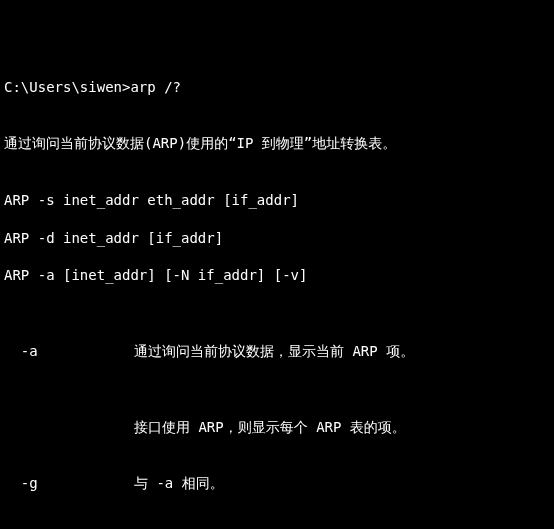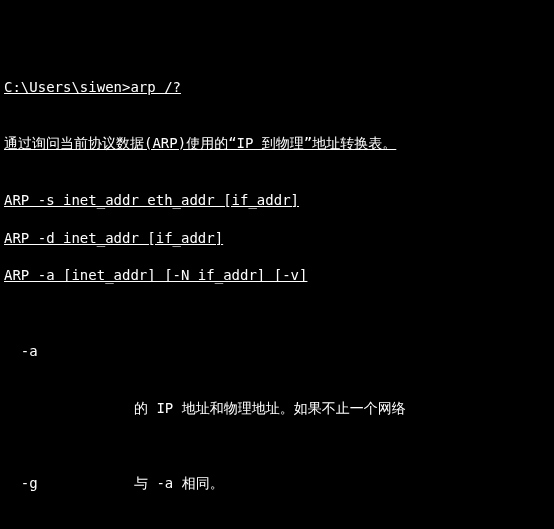--- a/index.html
+++ b/index.html
@@ -9,43 +9,43 @@
     color: #ffffff;
     font-family: "Consolas", "SimSun", "NSimSun", monospace;
     font-size: 14px;
     line-height: 1.35;
     width: 554px;
     height: 529px;
     box-sizing: border-box;
     overflow: hidden;
     white-space: pre;
   }
-  .line { white-space: pre; text-decoration: underline; }
+  .line { white-space: pre; }
   .row { display: flex; }
   .col1 { display: inline-block; width: 130px; vertical-align: top; white-space: pre; }
   .col2 { display: inline-block; white-space: pre; }
 </style>
 </head>
 <body>
 
 
 
 <div class="line">C:\Users\siwen&gt;arp /?</div>
 <div class="line"></div>
 <div class="line">通过询问当前协议数据(ARP)使用的“IP 到物理”地址转换表。</div>
 <div class="line"></div>
 <div class="line">ARP -s inet_addr eth_addr [if_addr]</div>
 <div class="line">ARP -d inet_addr [if_addr]</div>
 <div class="line">ARP -a [inet_addr] [-N if_addr] [-v]</div>
 <div class="line"></div>
 
-<div class="row"><span class="col1">  -a</span></div>
+<div class="row"><span class="col1">  -a</span><span class="col2">通过询问当前协议数据，显示当前 ARP 项。</span></div>
 <div class="row"><span class="col1"></span></div>
-<div class="row"><span class="col1"></span><span class="col2">的 IP 地址和物理地址。如果不止一个网络</span></div>
 <div class="row"><span class="col1"></span></div>
+<div class="row"><span class="col1"></span><span class="col2">接口使用 ARP，则显示每个 ARP 表的项。</span></div>
 
 <div class="row"><span class="col1">  -g</span><span class="col2">与 -a 相同。</span></div>
 
 
 
 
 
 
 
 

